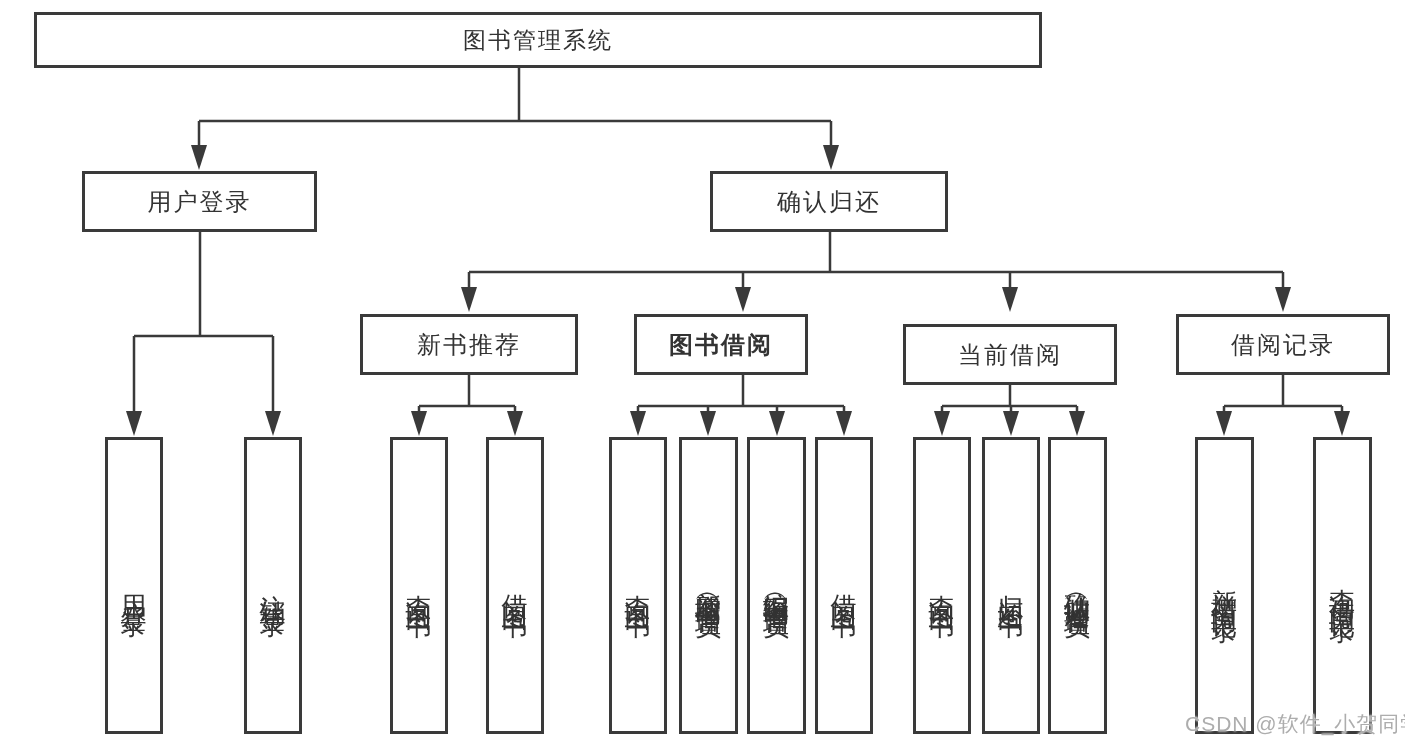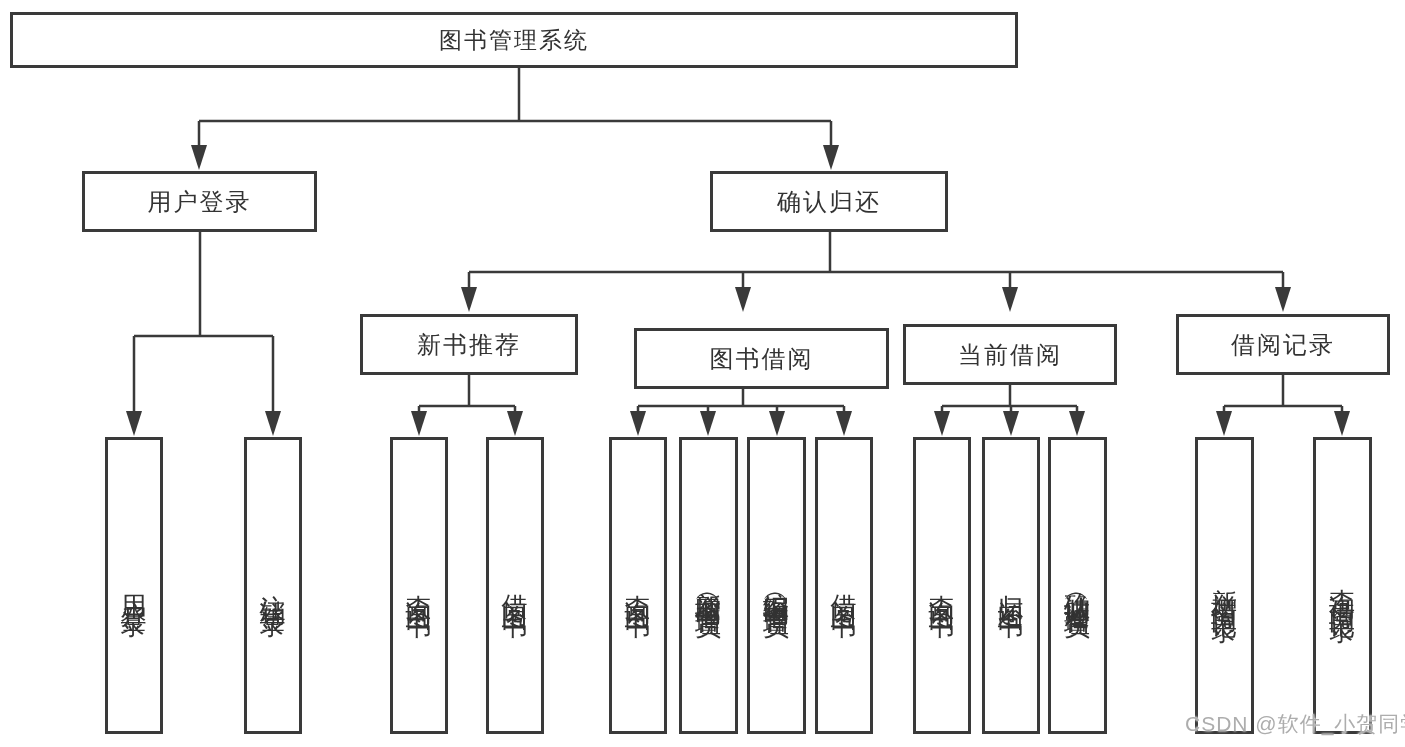--- a/index.html
+++ b/index.html
@@ -27,21 +27,21 @@
     background: #ffffff;
     display: flex;
     align-items: center;
     justify-content: center;
     color: #333333;
     font-size: 24px;
     letter-spacing: 2px;
     z-index: 1;
     white-space: nowrap;
   }
-  .root-node { font-size: 23px; }
+  .root-node { font-size: 23px; margin-left: 24px; }
   .leaf {
     position: absolute;
     box-sizing: border-box;
     border: 3px solid #3a3a3a;
     background: #ffffff;
     display: flex;
     align-items: center;
     justify-content: center;
     color: #333333;
     z-index: 1;
@@ -115,21 +115,21 @@
       <use href="#arr" x="1342" y="436"></use>
     </g>
   </svg>
 
   <div class="node root-node" style="left:10px; top:12px; width:1008px; height:56px;">图书管理系统</div>
 
   <div class="node" style="left:82px; top:171px; width:235px; height:61px;">用户登录</div>
   <div class="node" style="left:710px; top:171px; width:238px; height:61px;">确认归还</div>
 
   <div class="node" style="left:360px; top:314px; width:218px; height:61px;font-family:Liberation Serif, serif;">新书推荐</div>
-  <div class="node" style="left:634px; top:328px; width:255px; height:61px;">图书借阅</div>
+  <div class="node" style="left:634px; top:314px; width:174px; height:61px;font-weight:bold;">图书借阅</div>
   <div class="node" style="left:903px; top:324px; width:214px; height:61px;">当前借阅</div>
   <div class="node" style="left:1176px; top:314px; width:214px; height:61px;">借阅记录</div>
 
   <div class="leaf" style="left:105px; width:58px;">
     <span>用户登录</span>
   </div>
   <div class="leaf" style="left:244px; width:58px;">
     <span>注销登录</span>
   </div>
 

